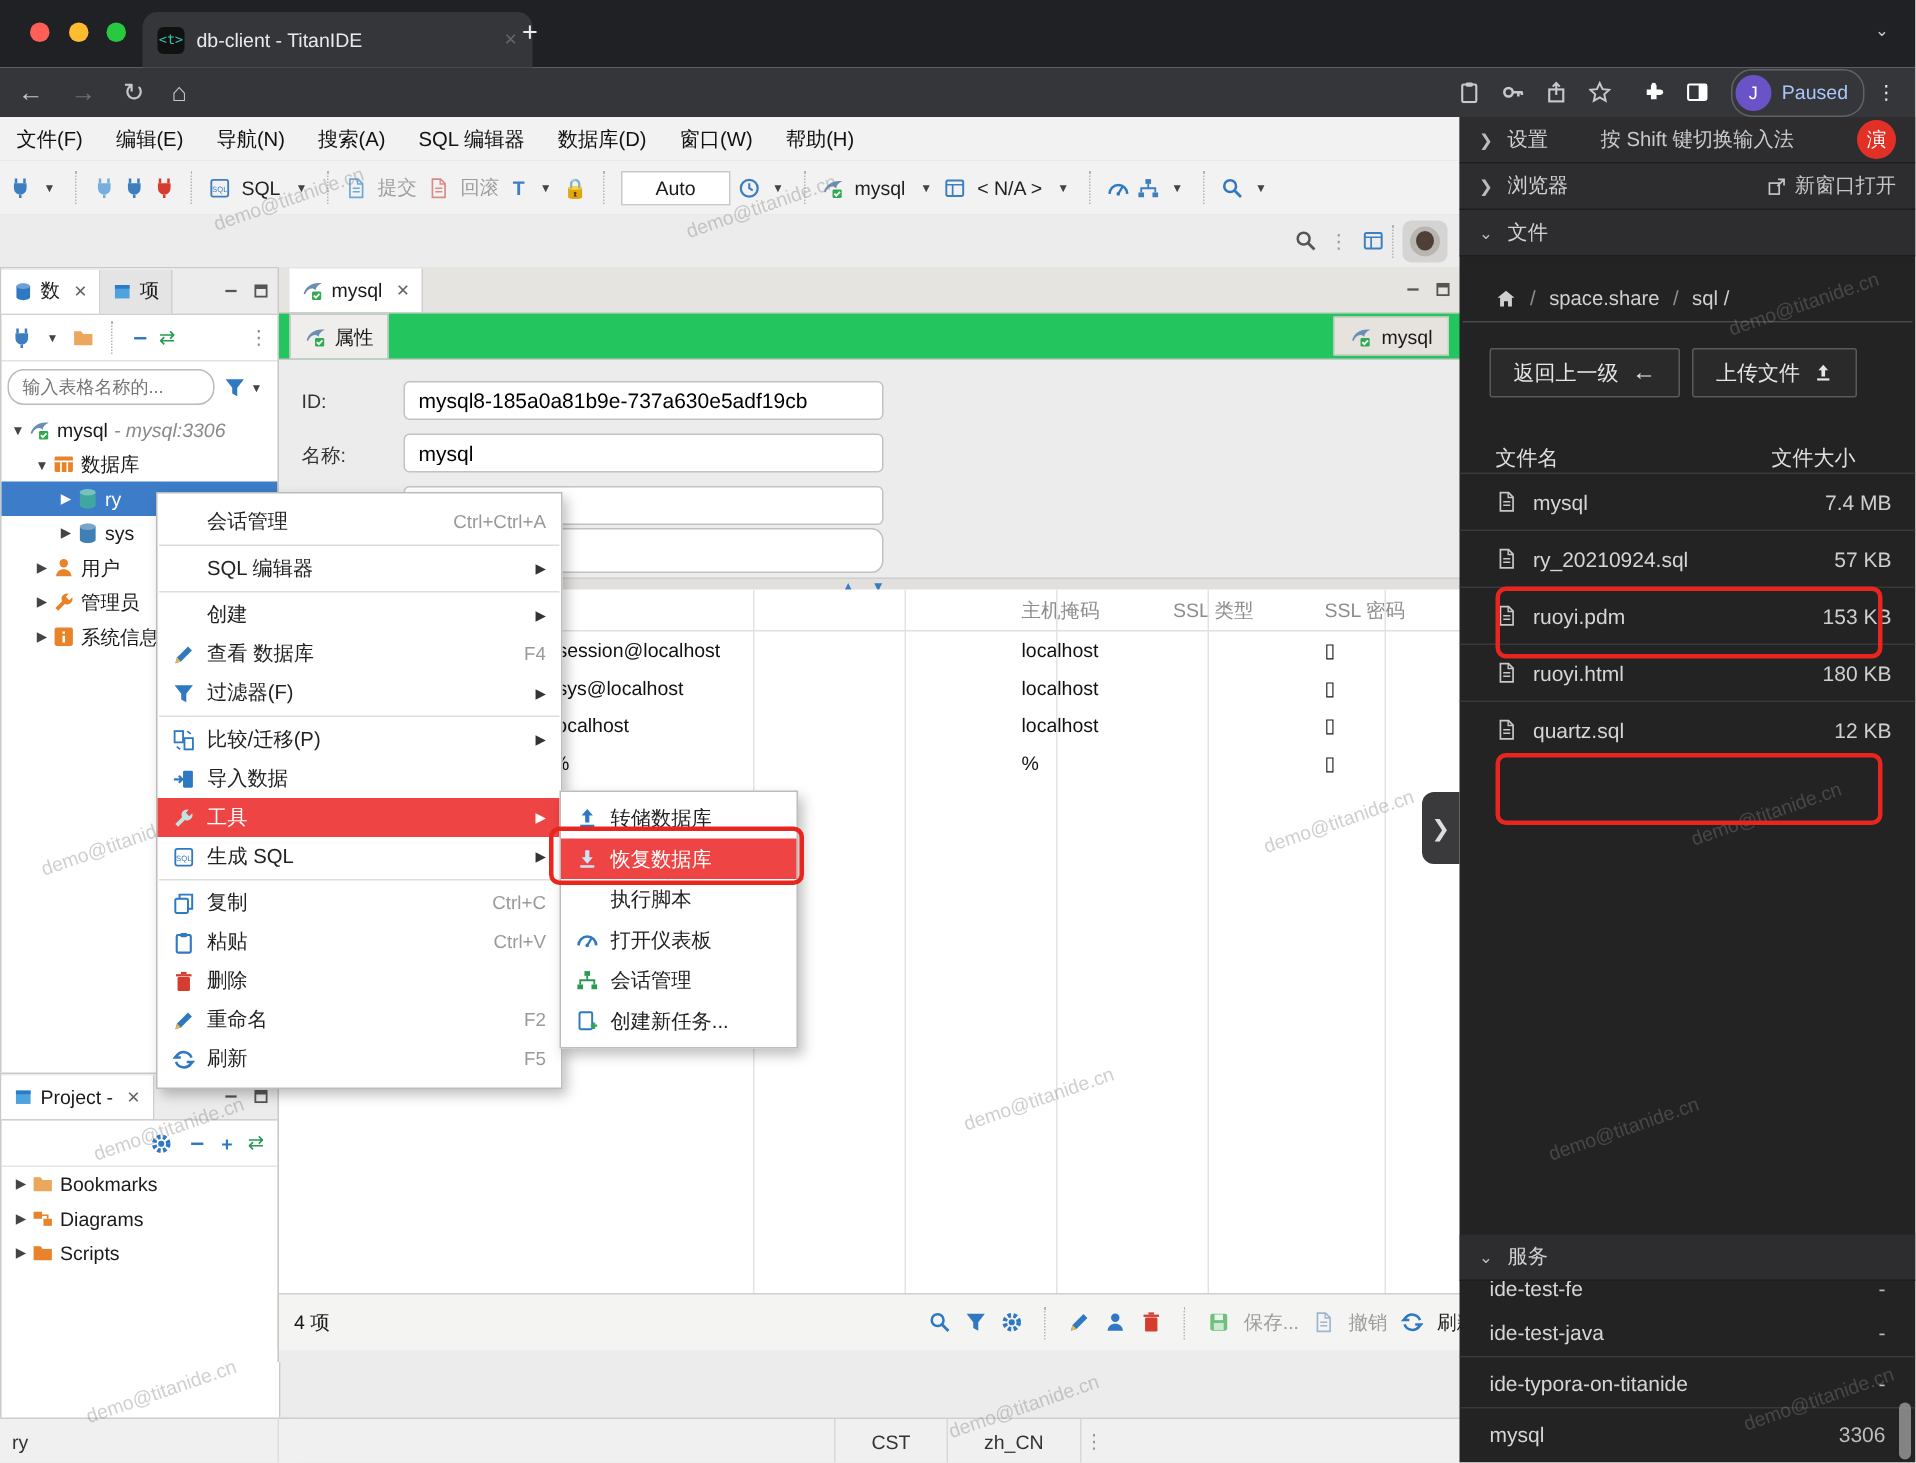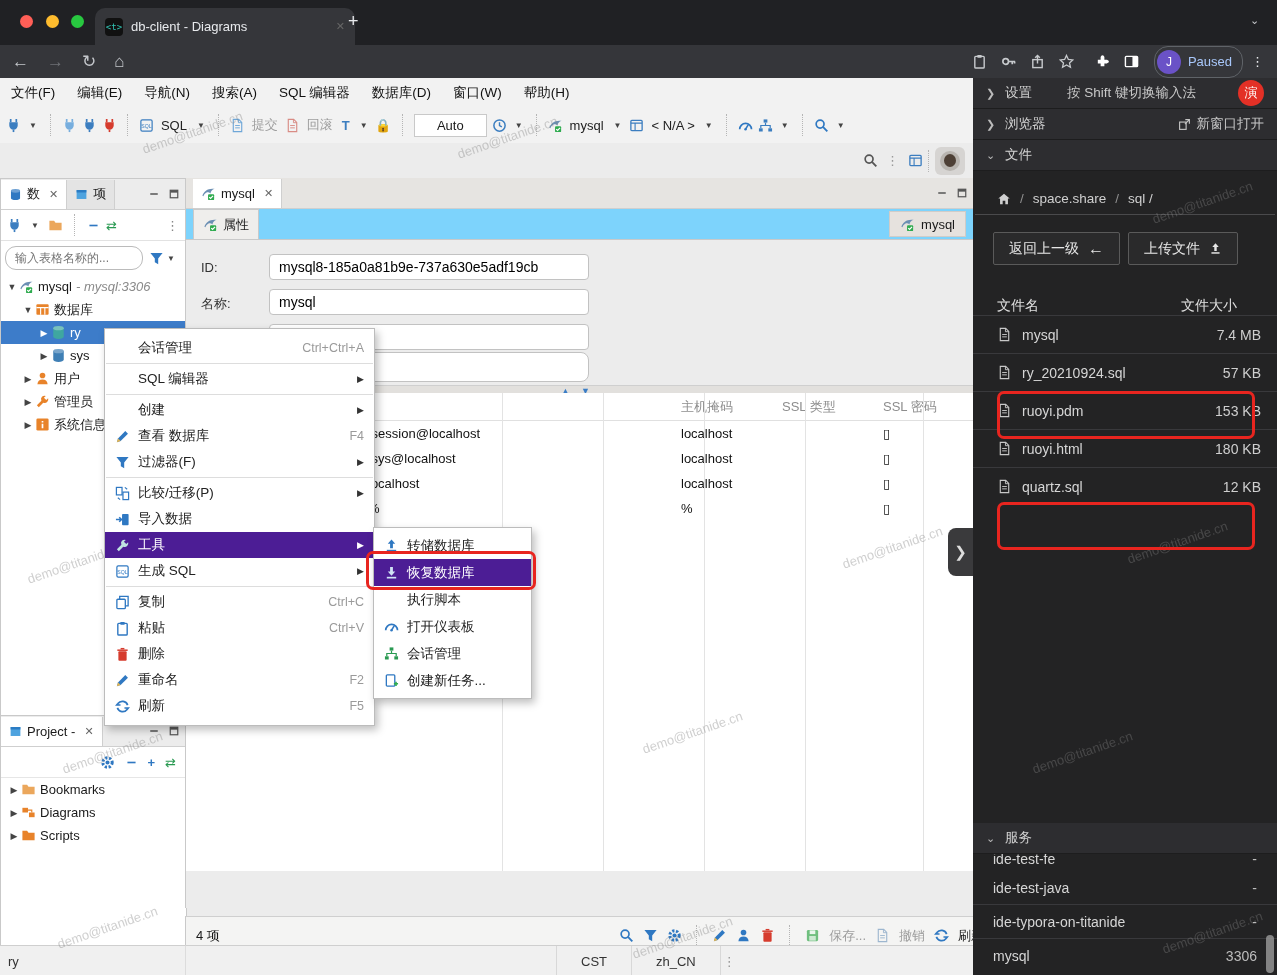--- a/index.html
+++ b/index.html
@@ -51,51 +51,51 @@
   .tw{width:14px;text-align:center;font-size:9px;color:#444;flex:0 0 auto;}
   .tree-row .ic{margin-right:4px;}
   .tree-row.sel{background:#3d7cc9;color:#fff;}
   .tsuffix{color:#8a8a8a;font-style:italic;margin-left:4px;}
   #project{left:0;top:715px;width:185px;height:230px;}
   #projtools{height:30px;border-bottom:1px solid #e6e6e6;justify-content:flex-end;gap:10px;padding:0 10px;}
   #projhead{height:26px;border-bottom:1px solid #ddd;color:#888;padding:0 10px;font-size:13px;display:flex;align-items:center;}
   
   #main{left:185px;top:178px;width:788px;height:730px;background:#ececec;border-left:1px solid #c9c9c9;}
   #edtabs{height:30px;background:#e6e4e1;border-bottom:1px solid #cfcfcf;}
-  #proptabrow{height:30px;background:#7dd3fc;border-bottom:1px solid #c9c9c9;}
+  #proptabrow{height:30px;background:#22c55e;border-bottom:1px solid #c9c9c9;}
   .proptab{height:29px;background:#efeeec;border:1px solid #c9c9c9;border-bottom:none;padding:0 9px;font-size:13px;gap:5px;}
   #connbox{margin-left:auto;margin-right:8px;background:#e6e2de;border:1px solid #d0ccc8;height:24px;padding:0 10px;font-size:13px;gap:6px;}
   #propform{height:145px;background:#ececec;position:relative;}
   .flabel{position:absolute;left:15px;font-size:13px;color:#333;}
   .finput{position:absolute;left:83px;width:300px;height:24px;border:1px solid #c2c2c2;border-radius:4px;background:#fff;
           font-size:14px;padding:0 9px;font-family:"Liberation Sans",sans-serif;outline:none;}
   #splitter{height:10px;background:#e2e0dd;border-top:1px solid #cfcfcf;border-bottom:1px solid #c9c9c9;position:relative;}
   .spl-arr{position:absolute;top:0px;font-size:9px;color:#3a7dc6;}
   #gridarea{position:absolute;left:0;top:215px;width:788px;height:478px;background:#fff;overflow:hidden;}
   .gcol{position:absolute;top:0;bottom:0;width:1px;background:#e3e3e3;}
   .ghead{height:27px;display:flex;color:#8d8d8d;font-size:13px;border-bottom:1px solid #e0e0e0;align-items:center;}
   .grow{height:25px;display:flex;font-size:13px;color:#111;align-items:center;}
   .gc{padding:0 8px;overflow:hidden;white-space:nowrap;flex:0 0 auto;}
   .c0{width:297px;padding-left:182px;}
   .c1{width:85px;}.c2{width:85px;}.c3{width:85px;}
-  #edfooter{left:185px;top:916px;width:788px;height:37px;background:#f4f4f3;border-top:1px solid #cfcfcf;border-left:1px solid #c9c9c9;padding:0 10px;gap:9px;}
+  #edfooter{left:185px;top:862px;width:788px;height:37px;background:#f4f4f3;border-top:1px solid #cfcfcf;border-left:1px solid #c9c9c9;padding:0 10px;gap:9px;}
   #edfooter .ftxt{font-size:13px;}
   
   #statusleft{left:0;top:945px;width:185px;height:30px;background:#f0f0f0;border-top:1px solid #cfcfcf;padding:0 8px;font-size:13px;color:#333;}
   #statusmain{left:185px;top:945px;width:788px;height:30px;background:#f0f0f0;border-top:1px solid #cfcfcf;border-left:1px solid #dcdcdc;font-size:13px;color:#333;}
   .scell{height:30px;display:flex;align-items:center;padding:0 24px;border-right:1px solid #d8d8d8;}
   
   #ctxmenu{left:104px;top:328px;width:269px;background:#fff;border:1px solid #bcbcbc;
            box-shadow:3px 4px 8px rgba(0,0,0,.25);padding:6px 0;z-index:30;}
   .cm-row{height:26px;display:flex;align-items:center;padding:0 10px 0 9px;font-size:13.5px;color:#222;}
   .cm-ic{width:17px;height:16px;margin-right:7px;display:flex;align-items:center;justify-content:center;flex:0 0 auto;}
   .cm-label{flex:1;white-space:nowrap;}
   .cm-sc{color:#9a9a9a;font-size:12.5px;}
   .cm-arr{color:#333;font-size:9px;margin-left:10px;}
-  .cm-row.hl{background:#4c1d95;color:#fff;}
+  .cm-row.hl{background:#ef4444;color:#fff;}
   .cm-row.hl .cm-arr{color:#fff;}
   .cm-sep{height:1px;background:#ddd;margin:2px 1px;}
   #submenu{left:373px;top:527px;width:157px;background:#fff;border:1px solid #bcbcbc;
            box-shadow:3px 4px 8px rgba(0,0,0,.25);padding:4px 0;z-index:31;}
   #submenu .cm-row{height:27px;}
   
   .redbox{border:3px solid #e8251f;border-radius:7px;z-index:40;pointer-events:none;}
   
   #sidebar{left:973px;top:78px;width:304px;height:897px;background:#232324;color:#cccccc;font-size:13.5px;overflow:hidden;}
   .sb-sec{height:30px;display:flex;align-items:center;padding:0 13px;background:#2d2d30;color:#d2d2d2;gap:9px;border-bottom:1px solid #1d1d1e;}
@@ -292,21 +292,21 @@
 </svg>
 
 <div id="tabstrip" class="abs flex">
   <span style="margin-left:20px">
     <span class="tl" style="background:#ff5f57"></span>
     <span class="tl" style="background:#febc2e"></span>
     <span class="tl" style="background:#28c840"></span>
   </span>
   <div id="tab" class="abs flex">
     <span class="favicon">&lt;t&gt;</span>
-    <span style="flex:1">db-client - Diagrams</span>
+    <span style="flex:1">db-client - TitanIDE</span>
     <span class="pclose">✕</span>
   </div>
   <span class="abs" style="left:348px;top:11px;color:#e8eaed;font-size:18px">+</span>
   <span class="abs" style="left:1250px;top:14px;color:#c7cacd;font-size:11px">⌄</span>
 </div>
 <div id="urlbar" class="abs flex">
   <span class="navglyph" style="margin-left:12px">←</span>
   <span class="navglyph" style="color:#6e7175">→</span>
   <span class="navglyph">↻</span>
   <span class="navglyph">⌂</span>

